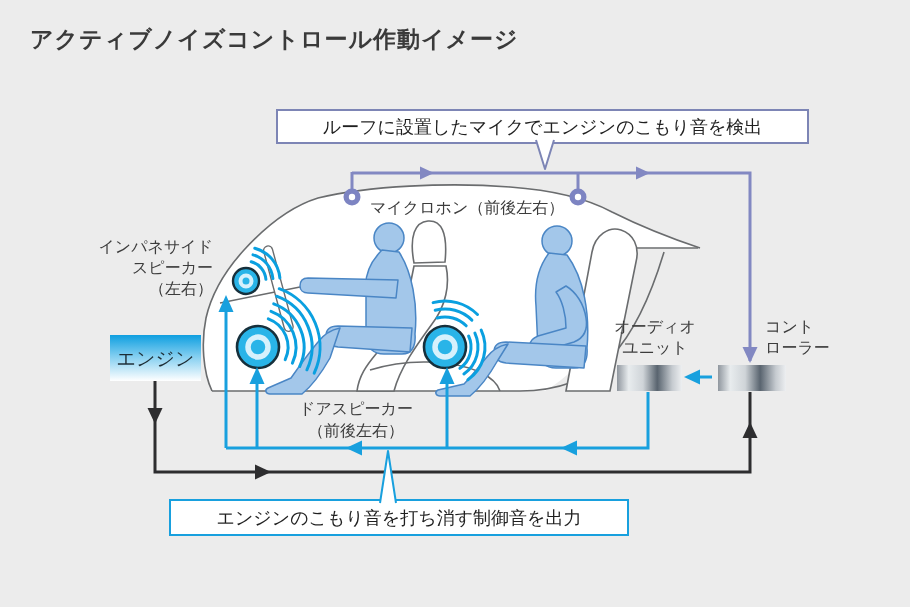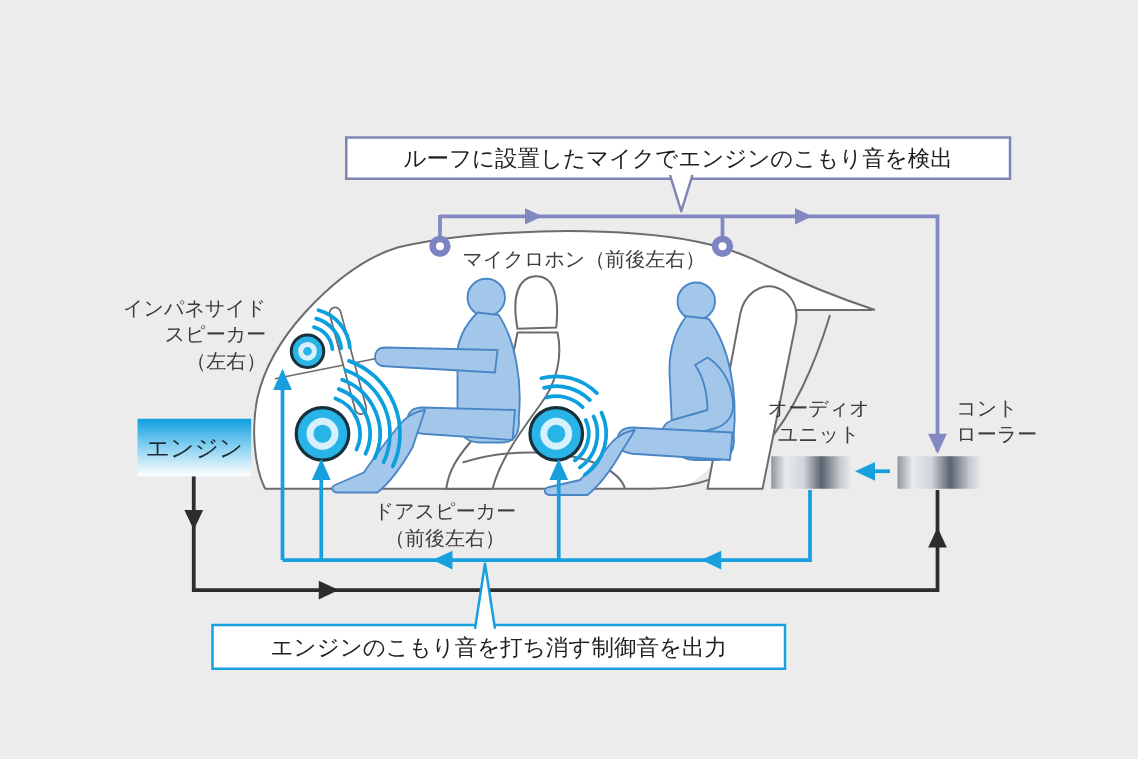--- a/index.html
+++ b/index.html
@@ -14,20 +14,21 @@
   svg{position:absolute;left:0;top:0;}
   svg text{font-family:"Liberation Sans","DejaVu Sans",sans-serif;fill:#3c3c3c;}
   .lbl{font-size:16px;}
   .callout-text{font-size:18px;font-weight:500;fill:#1f1f1f;}
   .engine-text{font-size:19px;font-weight:500;fill:#1d2c34;}
 </style>
 </head>
 <body>
 
 <div class="stage">
+  <div class="title">アクティブノイズコントロール作動イメージ</div>
 
   <svg width="910" height="607" viewBox="0 0 910 607">
     <defs>
       <linearGradient id="gEngine" x1="0" y1="0" x2="0" y2="1">
         <stop offset="0" stop-color="#0f9fe0"></stop>
         <stop offset="0.45" stop-color="#7fcdf0"></stop>
         <stop offset="1" stop-color="#ffffff"></stop>
       </linearGradient>
       <linearGradient id="gMetal" x1="0" y1="0" x2="1" y2="0">
         <stop offset="0" stop-color="#8f969e"></stop>

